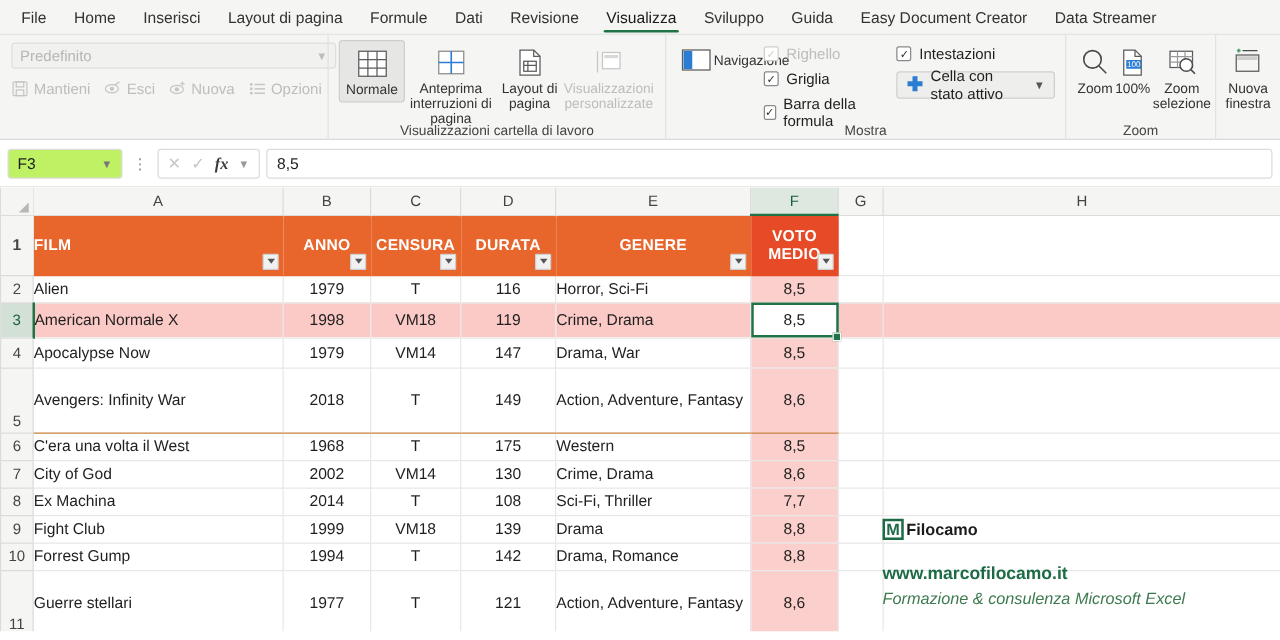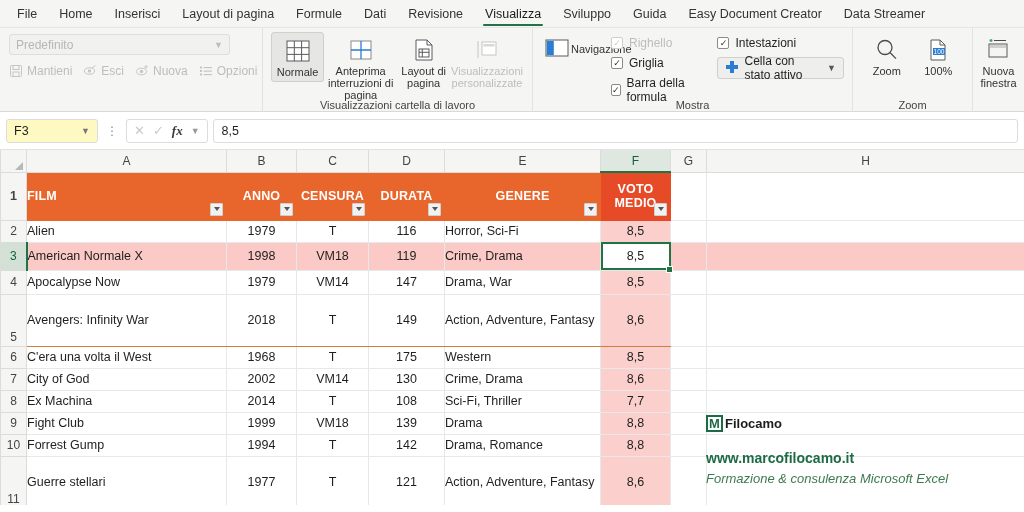--- a/index.html
+++ b/index.html
@@ -35,21 +35,21 @@
   .rgroup .glabel {
     position:absolute; bottom:1px; left:0; right:0; text-align:center;
     font-size:11px; color:#444;
   }
   .gbody { flex:1; display:flex; align-items:flex-start; padding:5px 8px 0 8px; }
 
   
   .g1 { width:262px; }
   .g1 .gbody{ flex-direction:column; padding:6px 9px 0 9px; }
   .combo {
-    width:221px; height:21px; border:1px solid #dedede; background:#f1f1ef;
+    width:260px; height:21px; border:1px solid #dedede; background:#f1f1ef;
     border-radius:3px; font-size:12px; color:#b6b6b6; display:flex;
     align-items:center; padding:0 6px; position:relative;
   }
   .combo .cv{ flex:1; }
   .combo .chev{ color:#bdbdbd; font-size:9px; }
   .g1row { display:flex; align-items:center; margin-top:9px; gap:11px; color:#bdbdbd; }
   .g1item{ display:flex; align-items:center; gap:4px; font-size:12px; white-space:nowrap;}
   .micon{ width:14px; height:14px; display:inline-block; position:relative; }
 
   
@@ -89,21 +89,21 @@
   .g4 { width:120px; }
   .g4 .gbody{ justify-content:space-around; padding-top:4px; }
   .g5 { width:52px; }
   .g5 .gbody{ justify-content:center; padding-top:4px; }
 
   
   .fbar{ height:38px; background:#fff; display:flex; align-items:center;
          padding:0 6px; border-bottom:1px solid #e2e2e0; gap:5px; }
   .namebox{
     width:92px; height:24px; border:1px solid #dcdcdc; border-radius:3px;
-    background:#fef9c3; display:flex; align-items:center; padding:0 7px;
+    background:#bef264; display:flex; align-items:center; padding:0 7px;
     font-size:12.5px; color:#1f1f1f;
   }
   .namebox .nb{ flex:1; }
   .namebox .chev{ font-size:9px; color:#777; }
   .dots{ color:#8a8a8a; font-size:12px; padding:0 3px; letter-spacing:0; }
   .fxgrp{
     height:24px; border:1px solid #dcdcdc; border-radius:3px; background:#fff;
     display:flex; align-items:center; gap:8px; padding:0 7px; font-size:12px;
   }
   .fxgrp .x{ color:#c9c9c9; font-size:13px; }
@@ -368,20 +368,31 @@
       <div class="bigbtn">
         <span class="bi">
           <svg width="26" height="26" viewBox="0 0 26 26">
               <path d="M6 3h9l5 5v15H6z" fill="#fff" stroke="#5b5b5b"></path>
               <path d="M15 3v5h5" fill="none" stroke="#5b5b5b"></path>
               <rect x="8" y="11" width="12" height="7" fill="#2b7cd3"></rect>
               <text x="14" y="16.8" font-size="6.5" fill="#fff" text-anchor="middle" font-family="Liberation Sans">100</text>
             </svg>
         </span>
         <span>100%</span>
+      </div>
+      <div class="bigbtn">
+        <span class="bi">
+          <svg width="26" height="26" viewBox="0 0 26 26">
+              <rect x="3" y="4" width="18" height="13" fill="#fff" stroke="#5b5b5b"></rect>
+              <path d="M3 8.3h18 M3 12.7h18 M9 4v13 M15 4v13" stroke="#9a9a9a"></path>
+              <circle cx="16" cy="15" r="5" fill="#fff" stroke="#4a4a4a" stroke-width="1.2"></circle>
+              <path d="M19.7 18.7 L23 22" stroke="#4a4a4a" stroke-width="1.3"></path>
+            </svg>
+        </span>
+        <span>Zoom selezione</span>
       </div>
     </div>
     <div class="glabel">Zoom</div>
   </div>
 
   <div class="rgroup g5">
     <div class="gbody">
       <div class="bigbtn wide">
         <span class="bi">
           <svg width="26" height="26" viewBox="0 0 26 26">

